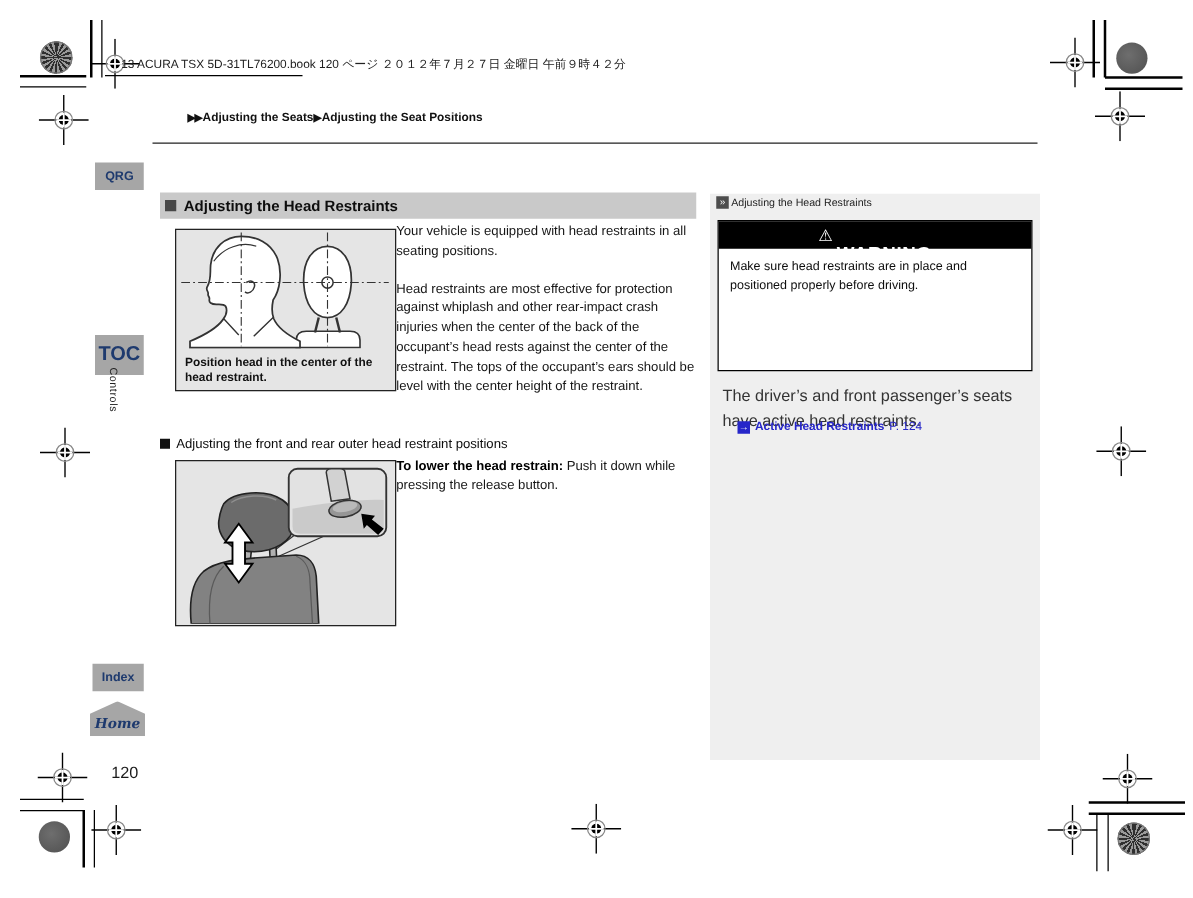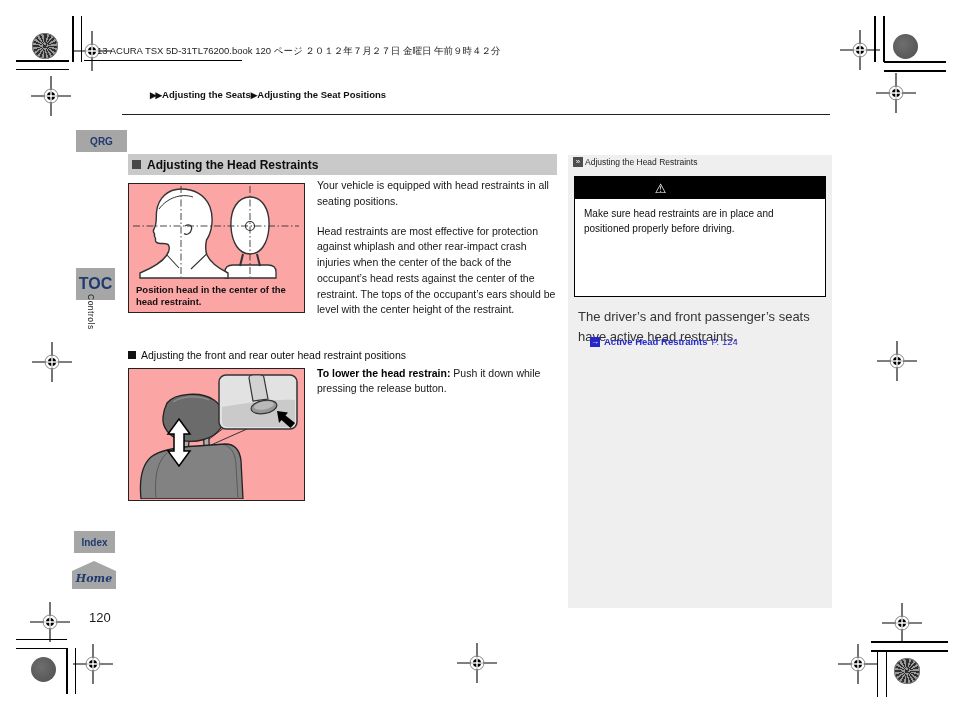--- a/index.html
+++ b/index.html
@@ -20,39 +20,39 @@
   .header-rule{position:absolute;left:84px;top:59.5px;width:158px;height:1px;background:#000;}
 
   
   .breadcrumb{position:absolute;left:122px;top:89px;font-size:9.5px;font-weight:bold;color:#111;margin-left:28px;}
   .breadcrumb .arr{font-size:8.5px;letter-spacing:-1px;margin-right:1px;}
   .breadcrumb-rule{position:absolute;left:122px;top:114px;width:708px;height:1px;background:#222;}
 
   
   .side-btn{position:absolute;background:#a6a6a6;display:flex;align-items:center;justify-content:center;
     font-weight:bold;color:#1e3a6e;cursor:pointer;}
-  .btn-qrg{left:76px;top:130px;width:51px;height:22px;font-size:10px;}
+  .btn-qrg{left:76px;top:130px;width:39px;height:22px;font-size:10px;}
   .btn-toc{left:76px;top:268px;width:39px;height:32px;font-size:16px;}
   .btn-index{left:74px;top:531px;width:41px;height:22px;font-size:10px;}
   .btn-home{left:72px;top:561px;width:44px;height:28px;
     clip-path:polygon(50% 0%,100% 36%,100% 100%,0% 100%,0% 36%);}
   .btn-home span{font-family:"DejaVu Serif",serif;font-style:italic;font-weight:bold;
     font-size:11px;margin-top:7px;color:#1e3a6e;text-align:right;}
   .controls-tab{position:absolute;left:86px;top:294px;writing-mode:vertical-rl;
     font-size:8.5px;color:#222;letter-spacing:0.5px;cursor:pointer;}
   .page-number{position:absolute;left:89px;top:610px;font-size:13px;color:#1a1a1a;}
 
   
   .section-bar{position:absolute;left:128px;top:154px;width:429px;height:21px;background:#c9c9c9;
     display:flex;align-items:center;}
   .sq{width:9px;height:9px;background:#474747;margin:0 6px 0 4px;flex:0 0 auto;}
   .sq.small{width:8px;height:8px;background:#111;margin:0 5px 0 0;}
   .section-bar .t{font-weight:bold;font-size:12px;color:#0d0d0d;}
 
-  .figure{position:absolute;border:1.3px solid #222;background:#fca5a5;box-sizing:border-box;}
+  .figure{position:absolute;border:1.3px solid #222;background:#e5e5e5;box-sizing:border-box;margin-left:12px;}
   .fig1{left:128px;top:183px;width:177px;height:130px;}
   .fig2{left:128px;top:368px;width:177px;height:133px;}
   .fig-caption{font-size:9.5px;font-weight:bold;line-height:1.3;padding:1px 6px 0 7px;color:#111;}
 
   .body-copy{position:absolute;left:317px;top:178px;width:240px;font-size:10.5px;line-height:1.5;color:#161616;}
   .body-copy p{margin:0 0 14px 0;}
 
   .subsection{position:absolute;left:128px;top:349px;width:445px;display:flex;align-items:center;}
   .subsection .t{font-weight:normal;font-size:10.5px;color:#0d0d0d;}
 

